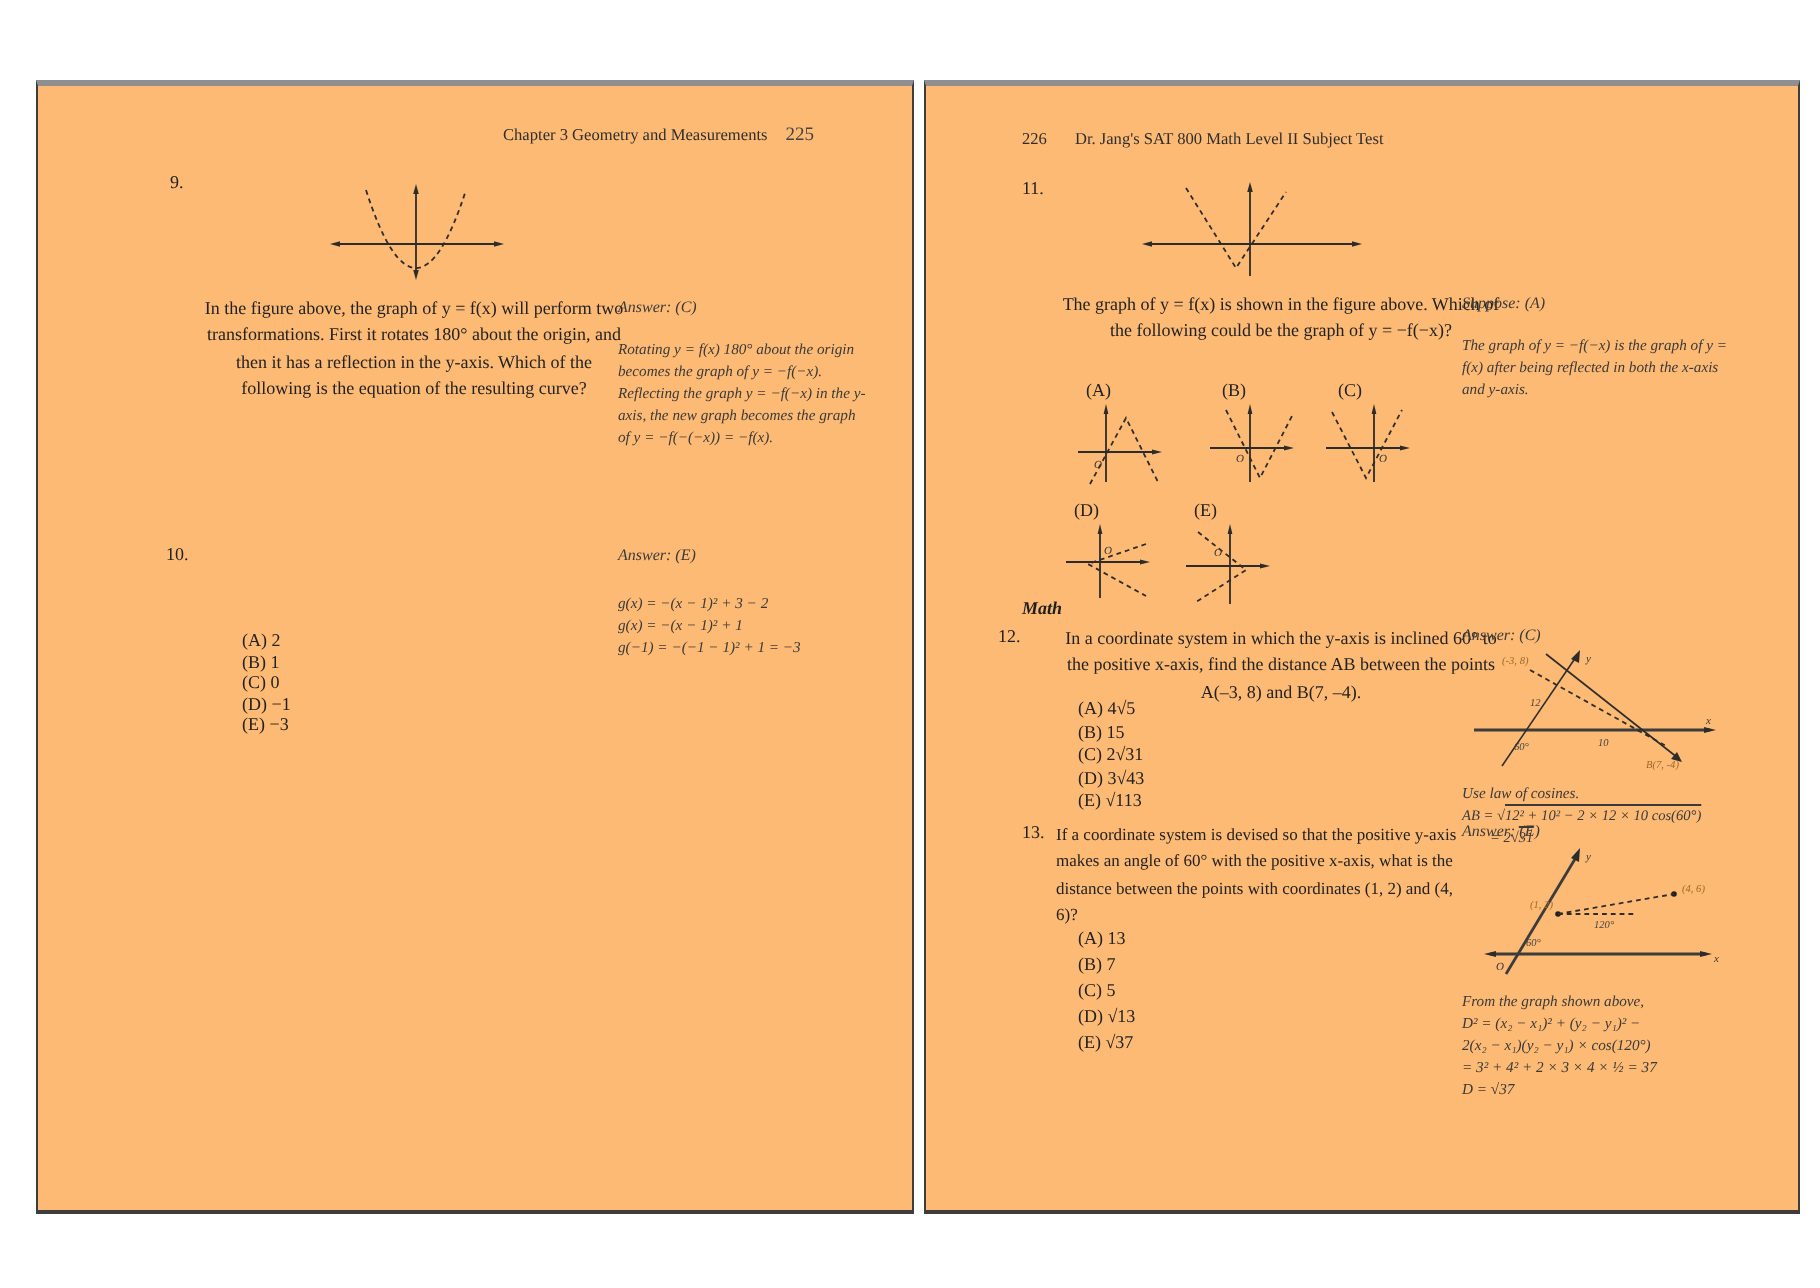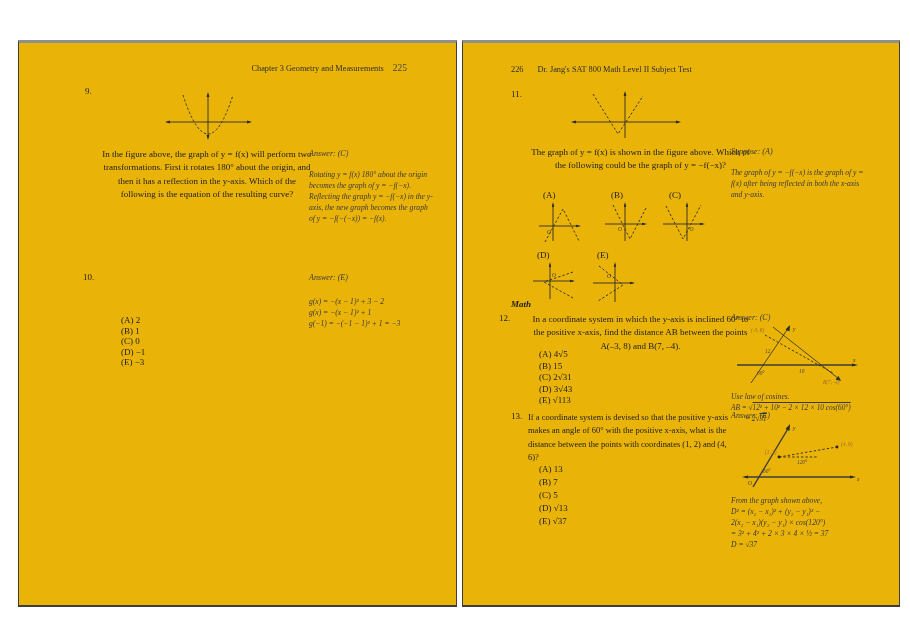--- a/index.html
+++ b/index.html
@@ -1,18 +1,18 @@
 <!DOCTYPE html>
 <html><head>
 <meta charset="utf-8">
 <style>
   html,body{margin:0;padding:0;}
   body{width:910px;height:644px;background:#ffffff;font-family:"Liberation Serif","DejaVu Serif",serif;color:#242424;}
   #canvas{position:relative;width:910px;height:644px;overflow:hidden;}
-  .page{position:absolute;top:40px;width:436px;height:562px;background:#eab308;
+  .page{position:absolute;top:40px;width:436px;height:562px;background:#fdba74;
         border-left:1px solid #3d3d3d;border-right:1px solid #3d3d3d;
         border-top:3px solid #8f8f8f;border-bottom:2px solid #3d3d3d;}
   #page-left{left:18px;width:437px;}
   #page-right{left:462px;}
   .abs{position:absolute;}
   .hdr{font-size:8.3px;color:#2e2e2e;white-space:nowrap;}
   .pgnum{font-size:9.5px;color:#444;margin-left:9px;}
   .qnum{font-size:9px;color:#222;}
   .qtext{font-size:9px;line-height:13.4px;color:#222;text-align:center;}
   .qtext-sm{font-size:8.5px;line-height:13.4px;color:#222;}

